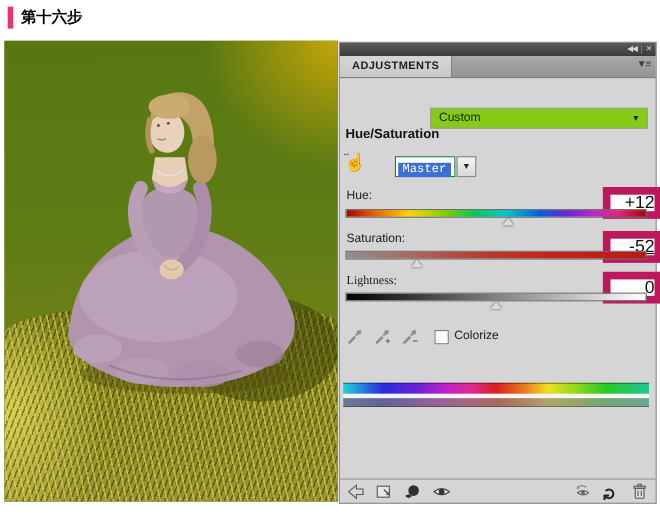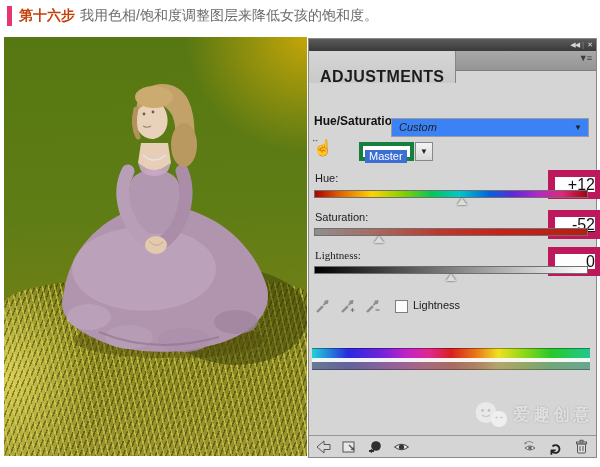--- a/index.html
+++ b/index.html
@@ -1,21 +1,21 @@
 <!DOCTYPE html>
 <html><head>
 <meta charset="utf-8">
 <style>
   html,body{margin:0;padding:0;}
   body{width:600px;height:467px;background:#ffffff;font-family:"Liberation Sans",sans-serif;position:relative;overflow:hidden;}
 
   
   .title-row{position:absolute;left:7px;top:4px;height:24px;display:flex;align-items:center;white-space:nowrap;}
   .title-accent{width:5px;height:20px;background:#e7356f;margin-right:7px;}
-  .title-step{font-weight:bold;font-size:14px;color:#c2410c;margin-right:5px;}
+  .title-step{font-weight:bold;font-size:14px;color:#000000;margin-right:5px;}
   .title-text{font-size:14px;color:#6a6a6a;}
 
   
   .photo{position:absolute;left:4px;top:37px;width:303px;height:419px;overflow:hidden;background:#5c7d15;}
   .photo-bg{position:absolute;inset:0;background:
       radial-gradient(ellipse 170px 160px at 100% 0%, rgba(202,168,8,.95), rgba(202,168,8,0) 72%),
       linear-gradient(178deg,#567712 0%,#5f7d15 42%,#6c7f16 60%,#85881e 74%,#95902a 100%);}
   .grass{position:absolute;left:0;right:0;bottom:0;height:178px;
       background:
       repeating-linear-gradient(78deg, rgba(228,218,84,.55) 0 1.5px, rgba(228,218,84,0) 1.5px 6px),
@@ -24,31 +24,31 @@
       linear-gradient(#6f7512,#8c8a22 45%,#9a942e);
       border-radius:45% 30% 0 0 / 26px 16px 0 0;}
   .girl-svg{position:absolute;inset:0;}
 
   
   .panel{position:absolute;left:308px;top:38px;width:289px;height:420px;background:#d5d5d5;border:1px solid #8a8a8a;box-sizing:border-box;}
   .panel-topbar{height:12px;background:linear-gradient(#5a5a5a,#3a3a3a);display:flex;justify-content:flex-end;align-items:center;padding-right:4px;gap:3px;}
   .tb-glyph{color:#d8d8d8;font-size:7px;line-height:12px;letter-spacing:-1px;cursor:default;}
   .tb-sep{color:#8a8a8a;font-size:8px;line-height:12px;}
   .tabbar{height:19px;background:linear-gradient(#a8a8a8,#949494);border-bottom:1px solid #7f7f7f;position:relative;display:flex;}
-  .tab{background:linear-gradient(#d6d6d6,#c9c9c9);color:#1c1c1c;font-weight:bold;font-size:16px;line-height:19px;padding:16px 11px;letter-spacing:.4px;border-right:1px solid #858585;}
+  .tab{background:linear-gradient(#d6d6d6,#c9c9c9);color:#1c1c1c;font-weight:bold;font-size:10px;line-height:19px;padding:0 11px;letter-spacing:.4px;border-right:1px solid #858585;}
   .panel-menu{position:absolute;right:5px;top:2px;color:#3c3c3c;font-size:9px;letter-spacing:-1px;cursor:default;}
 
   .panel-body{position:absolute;left:0;top:31px;right:0;bottom:22px;}
   .adj-name{position:absolute;left:5px;top:44px;font-weight:bold;font-size:12px;color:#111;}
-  .preset-dd{position:absolute;left:82px;top:48px;width:198px;height:19px;background:#3b82f6;border:1px solid #9b9b9b;box-sizing:border-box;font-size:11px;color:#222;line-height:17px;padding-left:7px;font-style:italic;}
+  .preset-dd{position:absolute;left:82px;top:28px;width:198px;height:19px;background:#84cc16;border:1px solid #9b9b9b;box-sizing:border-box;font-size:11px;color:#222;line-height:17px;padding-left:7px;}
   .preset-dd .dd-arrow{position:absolute;right:6px;top:0;font-size:8px;color:#222;line-height:17px;}
 
   .tat{position:absolute;left:4px;top:68px;width:22px;height:24px;color:#4a4a4a;font-size:16px;}
   .tat .updown{position:absolute;left:-2px;top:-3px;font-size:8px;color:#4a4a4a;}
-  .channel-box{position:absolute;left:50px;top:72px;width:55px;height:19px;background:#fff;border:4px solid #15803d;box-sizing:border-box;}
+  .channel-box{position:absolute;left:50px;top:72px;width:55px;height:19px;background:#fff;border:1px solid #15803d;box-sizing:border-box;font-family:Liberation Mono, monospace;}
   .channel-hl{display:inline-block;margin:2px 0 0 2px;background:#3b6fd4;color:#fff;font-size:11px;line-height:13px;padding:0 4px;}
   .channel-arrow-btn{position:absolute;left:106px;top:72px;width:18px;height:19px;background:linear-gradient(#f4f4f4,#d8d8d8);border:1px solid #888;box-sizing:border-box;font-size:8px;color:#222;text-align:center;line-height:17px;}
 
   .slider-label{font-size:11px;color:#1a1a1a;}
   .val-box{position:absolute;width:40px;height:15px;background:#fdfdfd;border:7px solid #be185d;font-size:16px;color:#111;text-align:right;line-height:15px;left:239px;}
   .track{position:absolute;left:5px;width:274px;height:8px;border:1px solid #6f6f6f;box-sizing:border-box;}
   .track-hue{background:linear-gradient(to right,#ad0004,#e06000 9%,#ffd400 21%,#7fd000 33%,#00c85a 43%,#00c8c8 53%,#0064e0 64%,#6028d8 73%,#b428c8 82%,#e02878 91%,#a8000e);}
   .track-sat{background:linear-gradient(to right,#8f8f8f,#a86a60 22%,#bd382c 46%,#c62318 68%,#b81d12);}
   .track-light{background:linear-gradient(to right,#000,#fff);}
   .thumb{position:absolute;width:0;height:0;border-left:5px solid transparent;border-right:5px solid transparent;border-bottom:7px solid #dcdcdc;filter:drop-shadow(0 0 1px #444);transform:translateX(-50%);}
@@ -71,21 +71,20 @@
   .ft-group{display:flex;align-items:center;gap:9px;}
   .ft-icon{width:17px;height:16px;display:inline-block;}
   .reset-glyph{font-size:15px;font-weight:bold;color:#222;line-height:16px;display:inline-block;transform:rotate(-90deg);}
 </style>
 </head>
 <body>
 
 <div class="title-row">
   <span class="title-accent"></span>
   <span class="title-step">第十六步</span>
-  <span class="title-text">我用色相/饱和度调整图层来降低女孩的饱和度。</span>
 </div>
 
 <div class="photo">
   <div class="photo-bg"></div>
   <div class="grass"></div>
   <svg class="girl-svg" viewBox="0 0 303 419">
 
     <ellipse cx="232" cy="280" rx="72" ry="48" fill="#3c3f06" opacity="0.5"></ellipse>
     <ellipse cx="165" cy="303" rx="95" ry="18" fill="#55500e" opacity="0.45"></ellipse>
 
@@ -177,41 +176,29 @@
       <path d="M2.2,12.8 L7.5,7.2 l1.8,1.8 -5.6,5.4 c-0.9,0.4 -2.1,-0.5 -1.7,-1.6 z" fill="#8e8e8e"></path>
       <path d="M8.3,6.4 l1.6,-1.7 c-0.6,-1.4 0.9,-2.9 2.3,-2.3 l0.7,-0.7 1.4,1.4 -0.7,0.7 c0.6,1.4 -0.9,2.9 -2.3,2.3 l-1.7,1.6 z" fill="#8e8e8e"></path>
       <path d="M11,12 h4 M13,10 v4" stroke="#7a7a7a" stroke-width="1.2"></path>
     </svg>
     <svg class="dropper" style="left:55px;" viewBox="0 0 16 16">
       <path d="M2.2,12.8 L7.5,7.2 l1.8,1.8 -5.6,5.4 c-0.9,0.4 -2.1,-0.5 -1.7,-1.6 z" fill="#8e8e8e"></path>
       <path d="M8.3,6.4 l1.6,-1.7 c-0.6,-1.4 0.9,-2.9 2.3,-2.3 l0.7,-0.7 1.4,1.4 -0.7,0.7 c0.6,1.4 -0.9,2.9 -2.3,2.3 l-1.7,1.6 z" fill="#8e8e8e"></path>
       <path d="M11,12 h4" stroke="#7a7a7a" stroke-width="1.2"></path>
     </svg>
     <span class="colorize-box"></span>
-    <span class="colorize-label">Lightness</span>
+    <span class="colorize-label">Colorize</span>
 
     <div class="spectrum">
       <div class="spec-top"></div>
       <div class="spec-mid"></div>
       <div class="spec-bot"></div>
     </div>
   </div>
 
-  <div class="watermark">
-    <svg width="34" height="27" viewBox="0 0 34 27">
-      <circle cx="12" cy="11.5" r="10.5" fill="#ededed"></circle>
-      <circle cx="25" cy="18" r="8" fill="#f4f4f4"></circle>
-      <circle cx="8.5" cy="9.5" r="1.4" fill="#bdbdbd"></circle>
-      <circle cx="15" cy="9.5" r="1.4" fill="#bdbdbd"></circle>
-      <path d="M8,14 q4,3 8,0" stroke="#c6c6c6" stroke-width="1.2" fill="none"></path>
-      <circle cx="22.5" cy="16.5" r="1.1" fill="#c6c6c6"></circle>
-      <circle cx="27.5" cy="16.5" r="1.1" fill="#c6c6c6"></circle>
-    </svg>
-    <span class="wm-text">爱趣创意</span>
-  </div>
 
   <div class="panel-footer">
     <div class="ft-group">
       <svg class="ft-icon" viewBox="0 0 17 16">
         <polygon points="9,2 2,8 9,14 9,10.5 15,10.5 15,5.5 9,5.5" fill="#d8d8d8" stroke="#555" stroke-width="1"></polygon>
       </svg>
       <svg class="ft-icon" viewBox="0 0 17 16">
         <rect x="2" y="3" width="11" height="10" fill="#e8e8e8" stroke="#555"></rect>
         <line x1="8" y1="6" x2="12" y2="10" stroke="#555" stroke-width="1.3"></line>
         <polygon points="13.5,11.5 9.5,10.8 12.8,7.8" fill="#555"></polygon>

